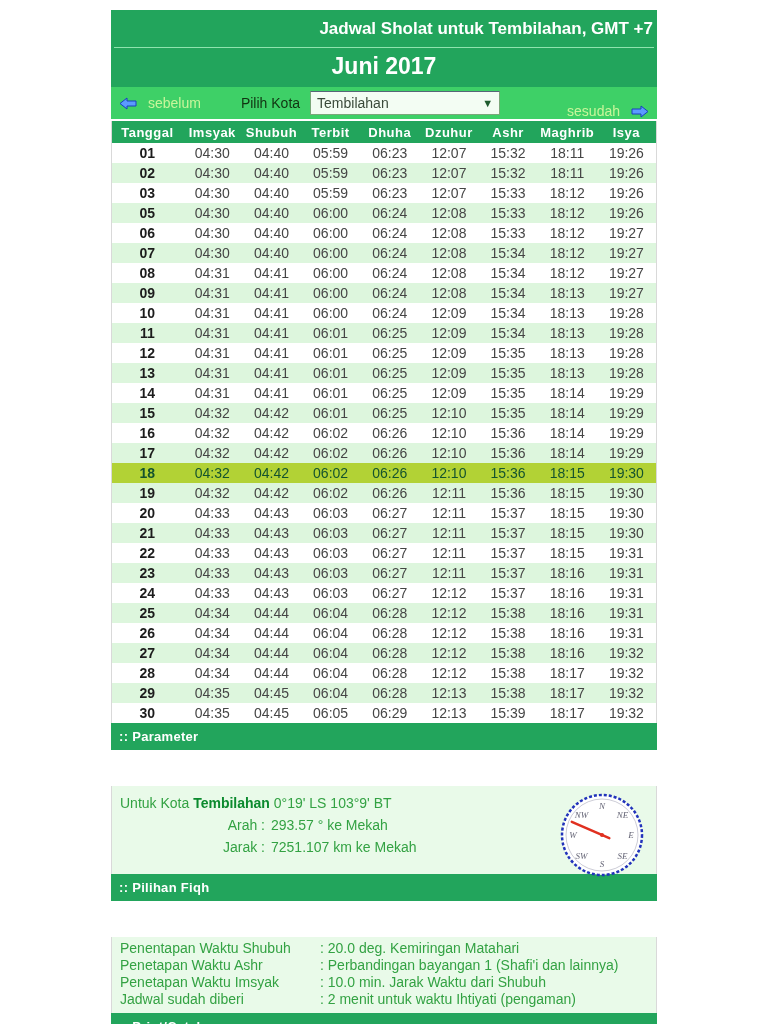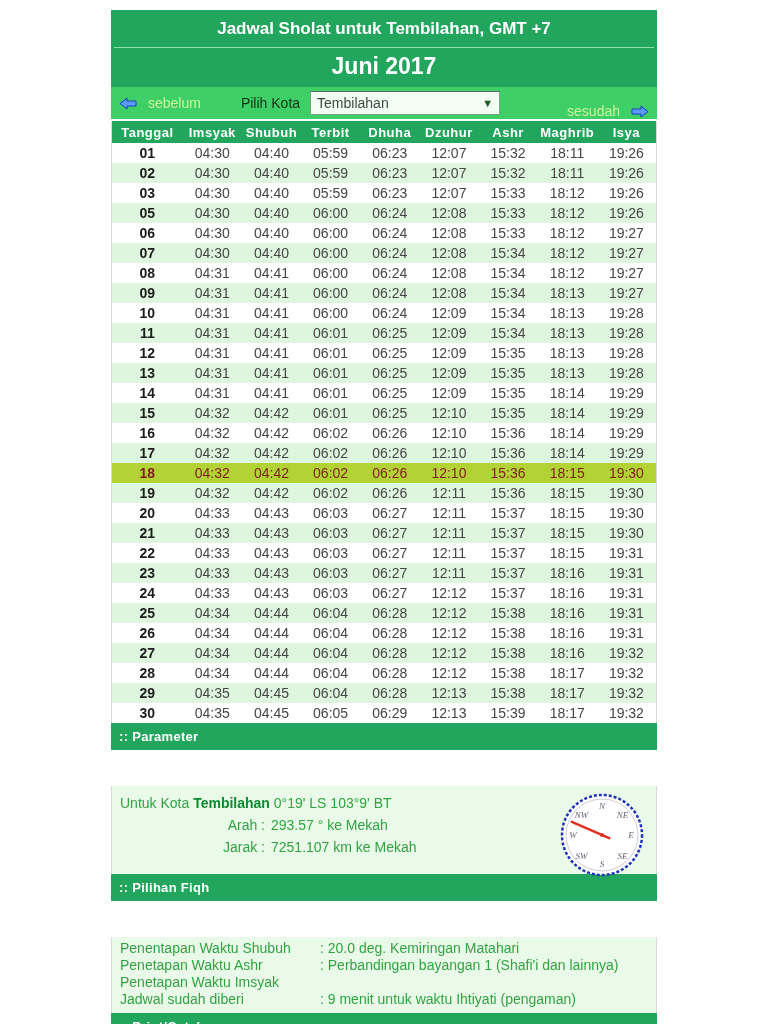--- a/index.html
+++ b/index.html
@@ -11,21 +11,21 @@
     --txt-green:#33a243;
     --link-yellow:#c8ef52;
   }
   *{box-sizing:border-box;}
   html,body{margin:0;padding:0;background:#ffffff;}
   body{font-family:"Liberation Sans","DejaVu Sans",sans-serif;}
   .page{width:546px;margin:10px auto 0 auto;}
 
   
   .hdr{background:var(--green-dark);color:#fff;text-align:center;}
-  .hdr-title{font-size:17px;font-weight:bold;padding:9px 4px 8px 4px;}
+  .hdr-title{font-size:17px;font-weight:bold;padding:9px 4px 8px 4px;text-align:right;}
   .hdr-divider{border:none;border-top:1px solid #8fe3ae;margin:0 3px;height:0;}
   .hdr-month{font-size:23px;font-weight:bold;padding:5px 4px 7px 4px;}
 
   
   .nav{background:var(--green-bright);height:32px;display:flex;align-items:center;
        padding:0 8px;font-size:14px;}
   .nav-left,.nav-right{display:flex;align-items:center;gap:11px;}
   .nav-right{margin-left:auto;margin-top:16px;}
   .nav-link{color:#c9f59b;cursor:pointer;}
   .pilih-label{color:#113311;margin:0 10px 0 40px;text-align:center;}
@@ -40,21 +40,21 @@
   
   .table-wrap{border-left:1px solid #d9d9d9;border-right:1px solid #d9d9d9;}
   table{width:100%;border-collapse:collapse;table-layout:fixed;}
   thead th{background:var(--green-dark);color:#fff;font-size:13px;font-weight:bold;
        letter-spacing:.5px;height:22px;padding:0;}
   thead th:first-child{width:13%;}
   tbody td{font-size:14px;color:#454545;text-align:center;height:20px;padding:0;
        background:#fff;}
   tbody tr:nth-child(even) td{background:var(--row-alt);}
   tbody td.date{font-weight:bold;color:#1c1c1c;}
-  tbody tr.hl td{background:var(--hl);color:#7f1d1d;}
+  tbody tr.hl td{background:var(--hl);color:#14532d;}
 
   
   .sec-bar{background:var(--green-dark);color:#fff;font-size:13px;font-weight:bold;
        padding:6px 8px;letter-spacing:.3px;}
   .panel{background:var(--panel);border-left:1px solid #d9d9d9;border-right:1px solid #d9d9d9;
        color:var(--txt-green);font-size:14px;position:relative;margin-top:36px;}
   .param-panel{padding:6px 8px 8px 8px;min-height:88px;}
   .param-city{line-height:22px;}
   .param-city b{color:#0b8a2e;}
   .param-row{display:flex;line-height:22px;}
@@ -488,24 +488,25 @@
       <div class="fiqh-row">
         <span class="flabel">Penentapan Waktu Shubuh</span>
         <span class="fval">: 20.0 deg. Kemiringan Matahari</span>
       </div>
       <div class="fiqh-row">
         <span class="flabel">Penetapan Waktu Ashr</span>
         <span class="fval">: Perbandingan bayangan 1 (Shafi'i dan lainnya)</span>
       </div>
       <div class="fiqh-row">
         <span class="flabel">Penetapan Waktu Imsyak</span>
+        <span class="fval">: 10.0 min. Jarak Waktu dari Shubuh</span>
       </div>
       <div class="fiqh-row">
         <span class="flabel">Jadwal sudah diberi</span>
-        <span class="fval">: 9 menit untuk waktu Ihtiyati (pengaman)</span>
+        <span class="fval">: 2 menit untuk waktu Ihtiyati (pengaman)</span>
       </div>
     </div>
 
   <div class="sec-bar">:: Print/Cetak</div>
   <div class="print-row">
     <button class="print-btn">PRINT</button>
   </div>
 
   <div class="footer" id="footer"></div>
 

